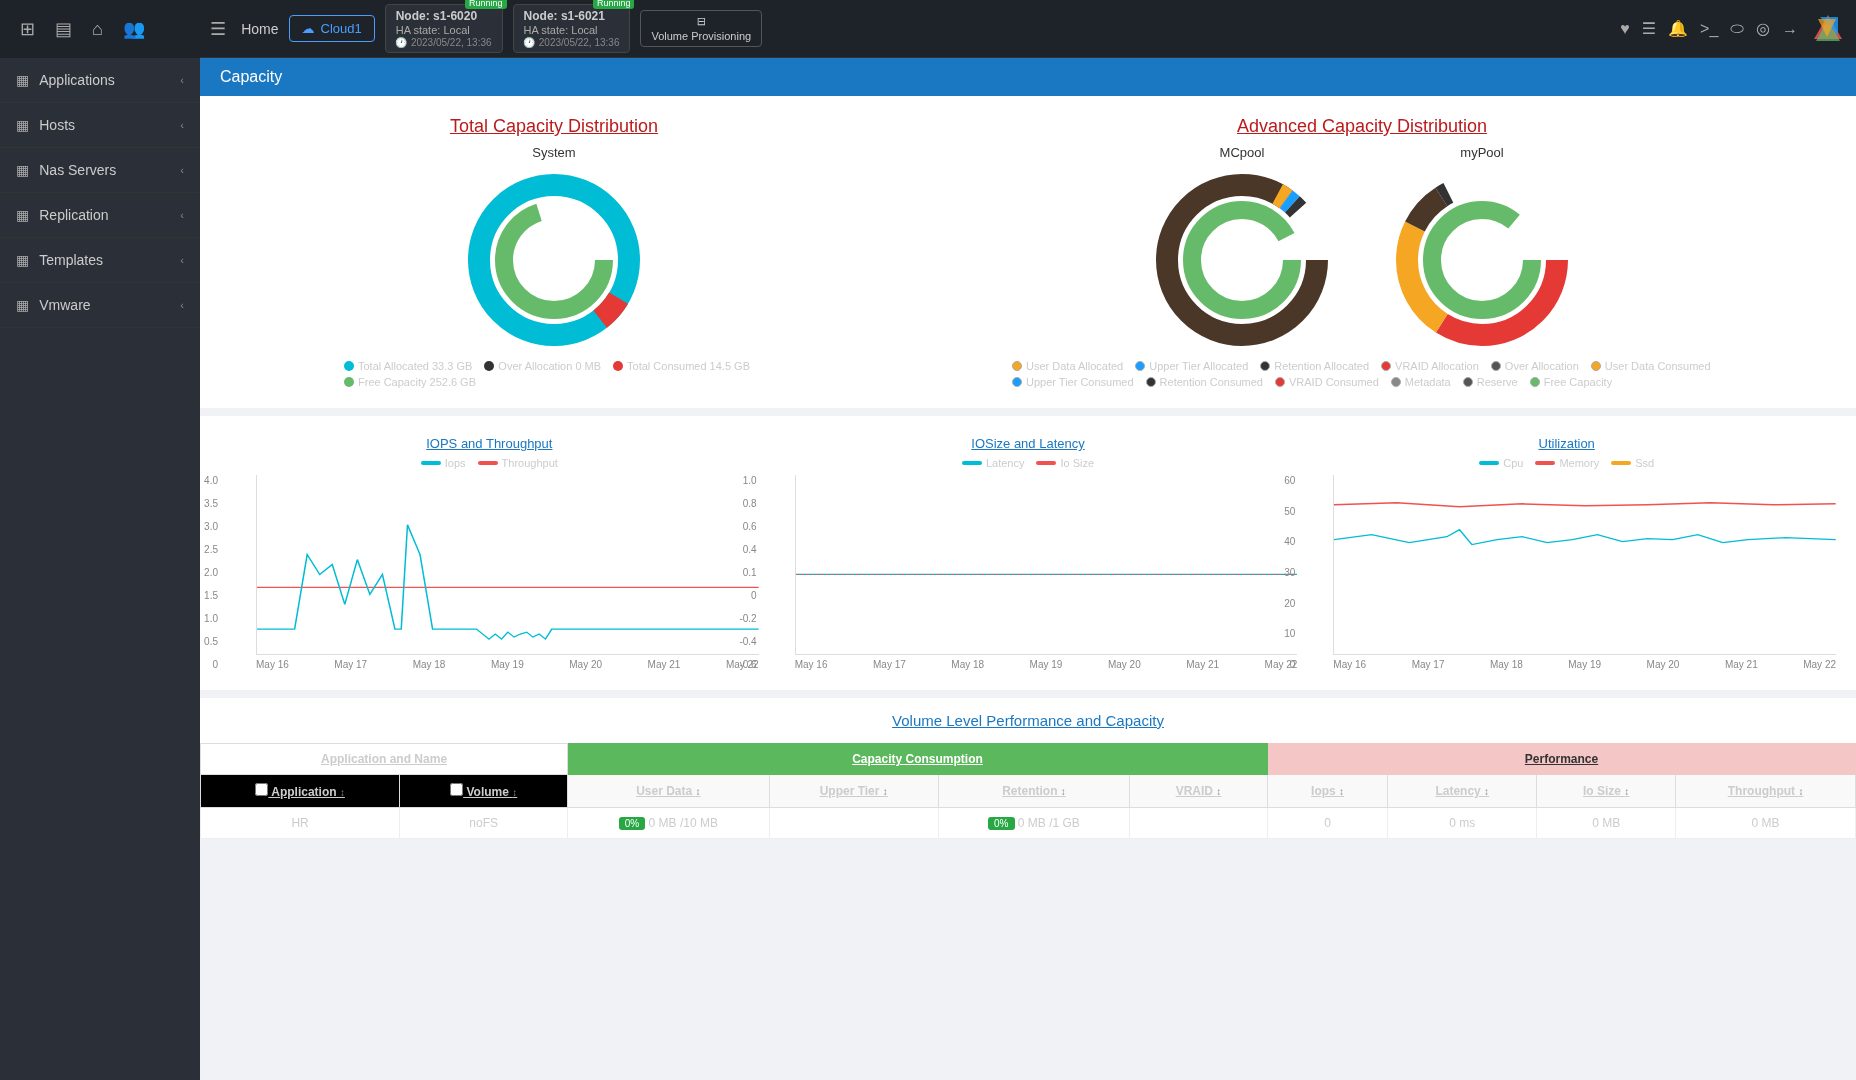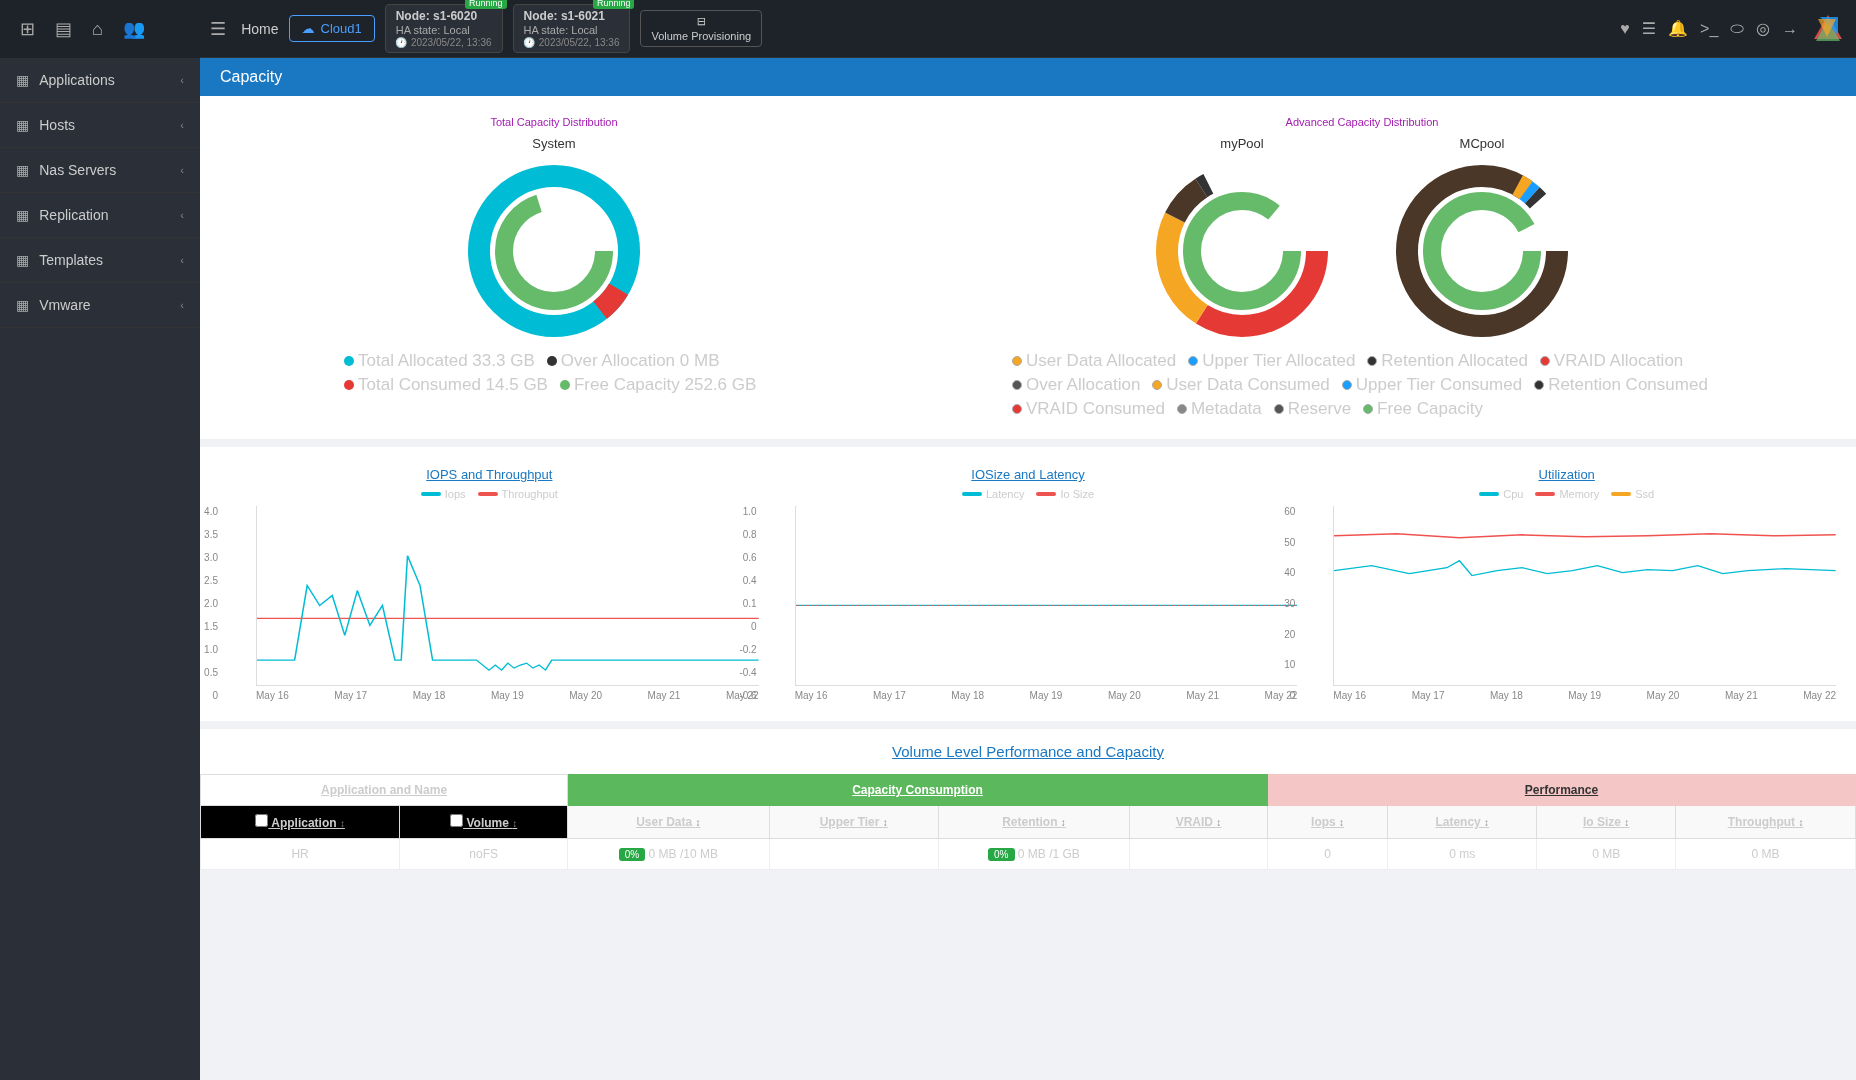--- a/index.html
+++ b/index.html
@@ -68,28 +68,28 @@
     
     .section-header {
       background: #1a78c2; color: white; padding: 10px 20px;
       font-size: 16px; font-weight: normal;
     }
 
     
     .capacity-section { background: white; padding: 20px; margin-bottom: 8px; }
     .capacity-charts { display: flex; justify-content: space-around; align-items: flex-start; }
     .chart-container { display: flex; flex-direction: column; align-items: center; }
-    .chart-title { color: #a21caf; font-size: 11px; margin-bottom: 8px; cursor: pointer; }
+    .chart-title { color: #b91c1c; text-decoration: underline; font-size: 18px; margin-bottom: 8px; cursor: pointer; }
     .chart-subtitle { font-size: 13px; color: #333; margin-bottom: 10px; }
 
     
     .donut-wrap { position: relative; width: 180px; height: 180px; }
     .donut-wrap svg { width: 180px; height: 180px; }
 
-    .legend { display: flex; flex-wrap: wrap; gap: 4px 12px; margin-top: 10px; font-size: 17px; max-width: 420px; }
+    .legend { display: flex; flex-wrap: wrap; gap: 4px 12px; margin-top: 10px; font-size: 11px; max-width: 420px; }
     .legend-item { display: flex; align-items: center; gap: 4px; }
     .legend-dot { width: 10px; height: 10px; border-radius: 50%; flex-shrink: 0; }
 
     
     .performance-section { background: white; padding: 20px; margin-bottom: 8px; }
     .perf-charts { display: flex; }
     .perf-chart { flex: 1; display: flex; flex-direction: column; align-items: center; }
     .perf-title { color: #1a78c2; text-decoration: underline; font-size: 13px; margin-bottom: 6px; cursor: pointer; }
     .perf-legend { display: flex; gap: 12px; font-size: 11px; margin-bottom: 6px; }
     .perf-legend-item { display: flex; align-items: center; gap: 4px; }
@@ -259,50 +259,50 @@
                 <span>Free Capacity 252.6 GB</span>
               </div>
           </div>
         </div>
 
         <div class="chart-container">
           <div class="chart-title">Advanced Capacity Distribution</div>
           <div style="display:flex;gap:60px;">
 
             <div style="display:flex;flex-direction:column;align-items:center;">
+              <div class="chart-subtitle">MCpool</div>
+              <div class="donut-wrap">
+                <svg viewBox="0 0 180 180">
+
+                  <circle cx="90" cy="90" r="75" fill="none" stroke="#4a3728" stroke-width="22" stroke-dasharray="400 71"></circle>
+
+                  <circle cx="90" cy="90" r="75" fill="none" stroke="#f5a623" stroke-width="22" stroke-dasharray="10 461" stroke-dashoffset="-390"></circle>
+                  <circle cx="90" cy="90" r="75" fill="none" stroke="#1a9eff" stroke-width="22" stroke-dasharray="8 463" stroke-dashoffset="-400"></circle>
+                  <circle cx="90" cy="90" r="75" fill="none" stroke="#333" stroke-width="22" stroke-dasharray="8 463" stroke-dashoffset="-408"></circle>
+
+                  <circle cx="90" cy="90" r="50" fill="none" stroke="#66bb6a" stroke-width="18" stroke-dasharray="290 24"></circle>
+                  <circle cx="90" cy="90" r="38" fill="white"></circle>
+                </svg>
+              </div>
+            </div>
+
+            <div style="display:flex;flex-direction:column;align-items:center;">
               <div class="chart-subtitle">myPool</div>
               <div class="donut-wrap">
                 <svg viewBox="0 0 180 180">
 
                   <circle cx="90" cy="90" r="75" fill="none" stroke="#e53935" stroke-width="22" stroke-dasharray="160 311"></circle>
 
                   <circle cx="90" cy="90" r="75" fill="none" stroke="#f5a623" stroke-width="22" stroke-dasharray="110 361" stroke-dashoffset="-160"></circle>
 
                   <circle cx="90" cy="90" r="75" fill="none" stroke="#4a3728" stroke-width="22" stroke-dasharray="40 431" stroke-dashoffset="-270"></circle>
 
                   <circle cx="90" cy="90" r="75" fill="none" stroke="#333" stroke-width="22" stroke-dasharray="8 463" stroke-dashoffset="-310"></circle>
 
                   <circle cx="90" cy="90" r="50" fill="none" stroke="#66bb6a" stroke-width="18" stroke-dasharray="270 44"></circle>
-                  <circle cx="90" cy="90" r="38" fill="white"></circle>
-                </svg>
-              </div>
-            </div>
-
-            <div style="display:flex;flex-direction:column;align-items:center;">
-              <div class="chart-subtitle">MCpool</div>
-              <div class="donut-wrap">
-                <svg viewBox="0 0 180 180">
-
-                  <circle cx="90" cy="90" r="75" fill="none" stroke="#4a3728" stroke-width="22" stroke-dasharray="400 71"></circle>
-
-                  <circle cx="90" cy="90" r="75" fill="none" stroke="#f5a623" stroke-width="22" stroke-dasharray="10 461" stroke-dashoffset="-390"></circle>
-                  <circle cx="90" cy="90" r="75" fill="none" stroke="#1a9eff" stroke-width="22" stroke-dasharray="8 463" stroke-dashoffset="-400"></circle>
-                  <circle cx="90" cy="90" r="75" fill="none" stroke="#333" stroke-width="22" stroke-dasharray="8 463" stroke-dashoffset="-408"></circle>
-
-                  <circle cx="90" cy="90" r="50" fill="none" stroke="#66bb6a" stroke-width="18" stroke-dasharray="290 24"></circle>
                   <circle cx="90" cy="90" r="38" fill="white"></circle>
                 </svg>
               </div>
             </div>
           </div>
 
           <div class="legend" style="max-width:700px;">
             <div class="legend-item">
                 <div class="legend-dot" style="background:#f5a623;border:1px solid #aaa;"></div>
                 <span>User Data Allocated</span>

